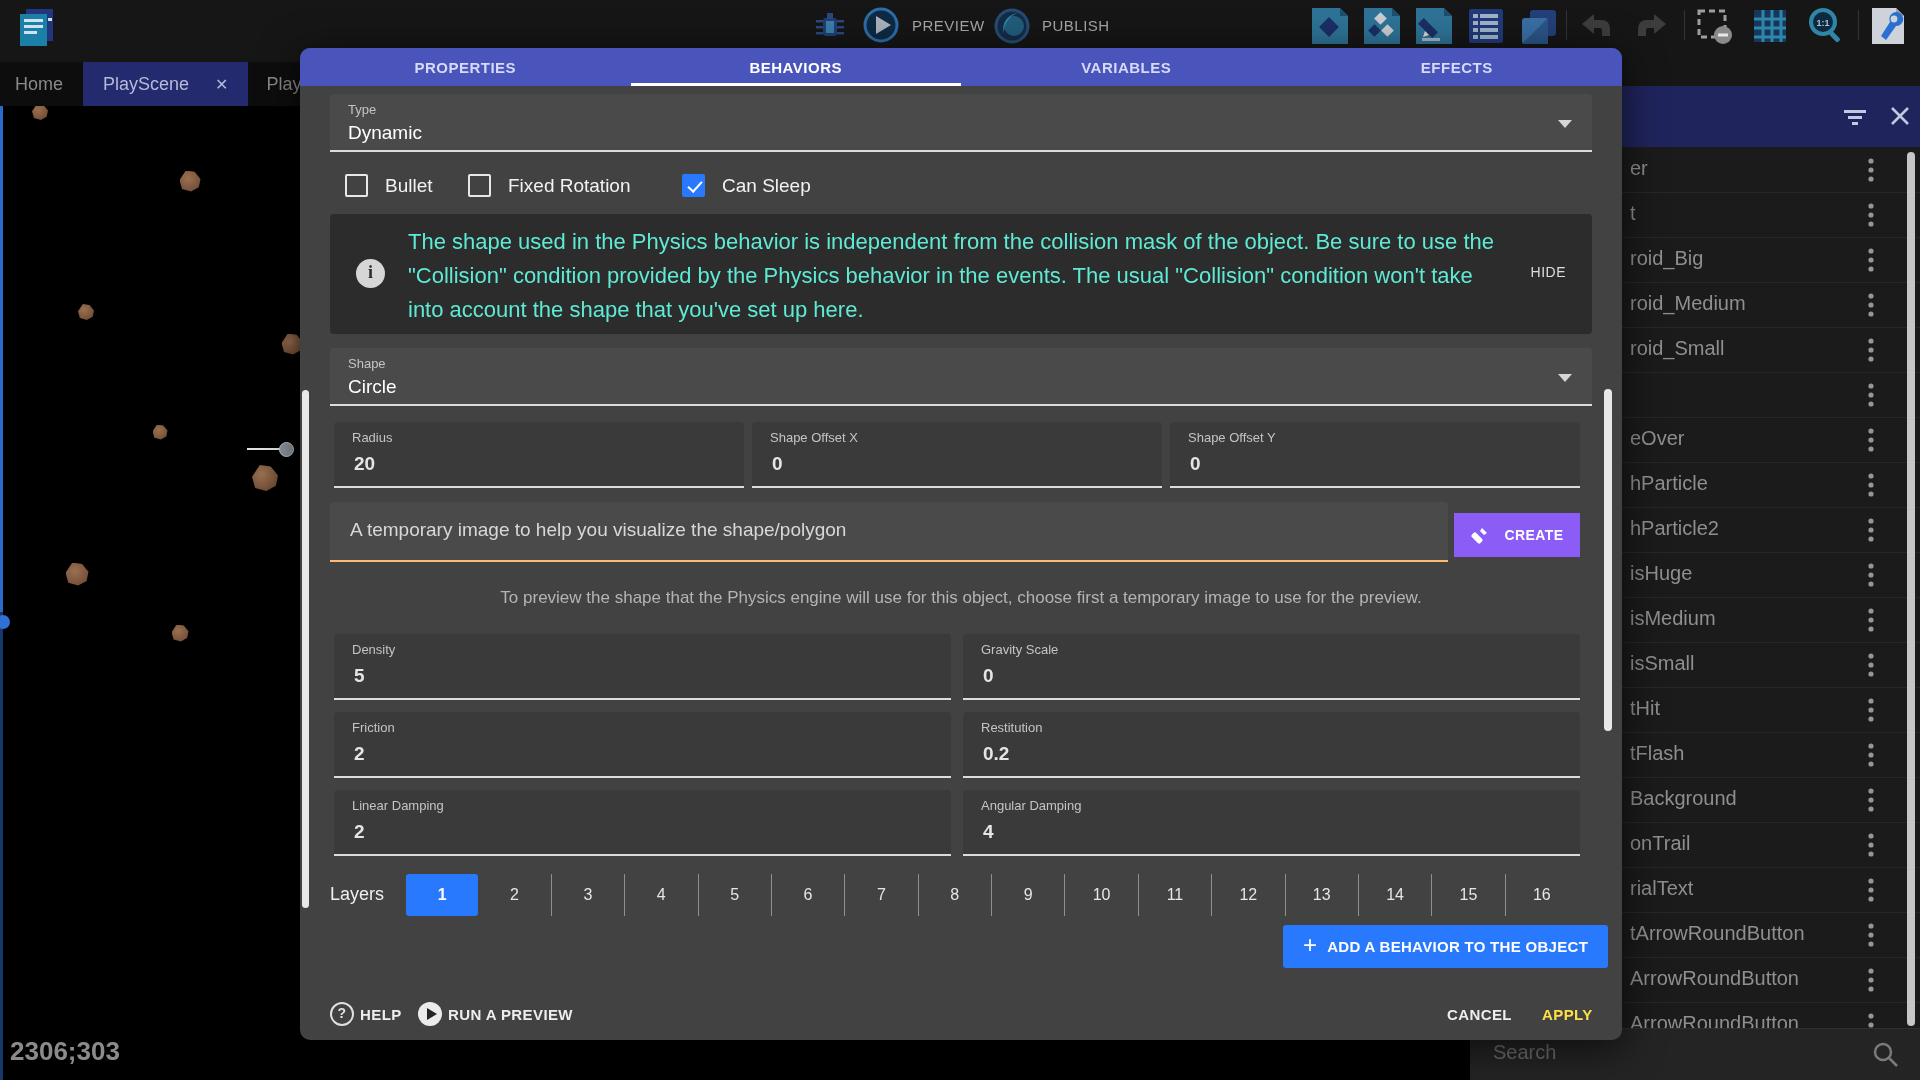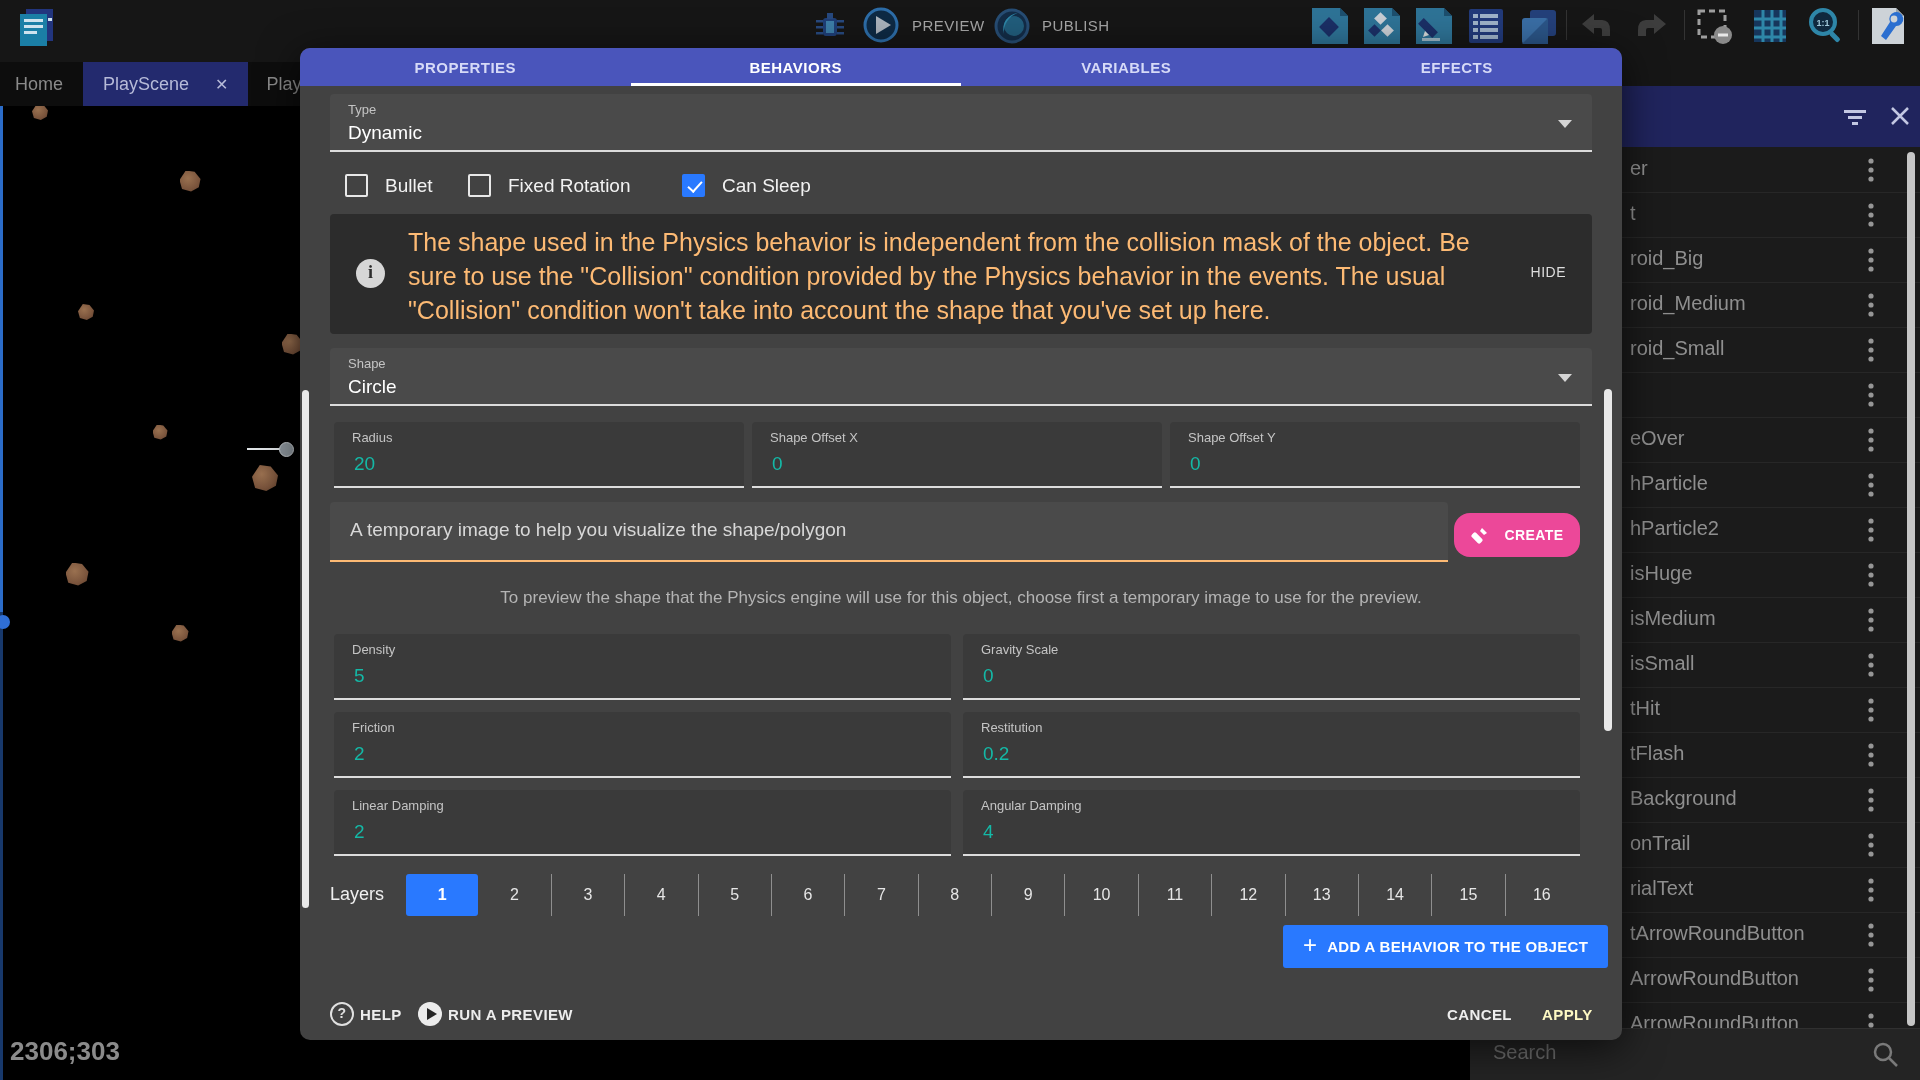--- a/index.html
+++ b/index.html
@@ -64,35 +64,35 @@
   .cbox{width:23px;height:23px;border:2px solid #e8e8e8;border-radius:2px;box-sizing:border-box;position:relative;}
   .cbox.on{background:#2979ff;border-color:#2979ff;}
   .cbox.on::after{content:"";position:absolute;left:7px;top:2px;width:6px;height:12px;
                   border:solid #fff;border-width:0 2.5px 2.5px 0;transform:rotate(42deg);}
   .cblabel{margin-left:17px;font-size:19px;color:#f2f2f2;}
 
   .info-box{position:absolute;left:30px;top:166px;width:1262px;height:120px;background:#2c2c2c;border-radius:4px;}
   .info-ic{position:absolute;left:26px;top:45px;width:29px;height:29px;border-radius:50%;background:#d6d6d6;}
   .info-ic::before{content:"i";position:absolute;left:0;right:0;top:3px;text-align:center;
                    color:#2c2c2c;font-weight:bold;font-size:18px;font-family:"Liberation Serif",serif;}
-  .info-text{position:absolute;left:78px;top:11px;width:1090px;font-size:25px;line-height:34px;color:#fdba74;}
+  .info-text{position:absolute;left:78px;top:11px;width:1090px;font-size:22px;line-height:34px;color:#5eead4;}
   .hide-btn{position:absolute;right:26px;top:50px;font-size:14px;color:#dedede;letter-spacing:.5px;cursor:pointer;}
 
   .fcard{position:relative;background:#3a3a3a;border-radius:4px 4px 0 0;border-bottom:2px solid #dcdcdc;height:64px;}
   .fcard input{position:absolute;left:18px;top:30px;width:80%;background:transparent;border:none;outline:none;
-               font-family:"Liberation Sans",sans-serif;font-size:19px;color:#14b8a6;}
+               font-family:"Liberation Sans",sans-serif;font-size:19px;color:#e5e5e5;font-weight:bold;}
   .triple{position:absolute;left:34px;top:374px;width:1246px;display:grid;grid-template-columns:1fr 1fr 1fr;gap:8px;}
   .pgrid{position:absolute;left:34px;top:586px;width:1246px;display:grid;grid-template-columns:1fr 1fr;gap:12px;}
 
   .temp-field{position:absolute;left:30px;top:454px;width:1118px;height:58px;background:#4a4a4a;
               border-radius:4px 4px 0 0;border-bottom:2px solid #fdba74;}
   .temp-field input{position:absolute;left:18px;top:16px;width:1060px;background:transparent;border:none;outline:none;
                     font-family:"Liberation Sans",sans-serif;font-size:19px;color:#d8d8d8;}
   .temp-field input::placeholder{color:#d8d8d8;}
-  .create-btn{position:absolute;left:1154px;top:465px;width:126px;height:44px;background:#ec4899;border-radius:16px;
+  .create-btn{position:absolute;left:1154px;top:465px;width:126px;height:44px;background:#8b5cf6;border-radius:0;
               display:flex;align-items:center;justify-content:center;gap:16px;color:#fff;font-size:14px;
               font-weight:bold;letter-spacing:.4px;cursor:pointer;}
   .helper{position:absolute;left:30px;top:540px;width:1262px;text-align:center;font-size:17px;color:#b4b4b4;}
 
   .layers-label{position:absolute;left:30px;top:836px;font-size:18px;color:#efefef;}
   .layers{position:absolute;left:106px;top:826px;width:1172px;height:42px;display:flex;}
   .lcell{flex:1;display:flex;align-items:center;justify-content:center;font-size:16px;color:#e6e6e6;
          border-left:1px solid #8f8f8f;cursor:pointer;}
   .lcell:first-child{border-left:none;}
   .lcell.sel{background:#2979ff;border-radius:3px;border-left:none;color:#fff;font-weight:bold;}
@@ -591,21 +591,21 @@
         <span class="qmark"></span>
         <span>HELP</span>
       </div>
       <div class="fbtn" style="left:118px;top:10px">
         <span class="playc"></span>
         <span>RUN A PREVIEW</span>
       </div>
       <div class="fbtn" style="left:1147px;top:14px">
         <span>CANCEL</span>
       </div>
-      <div class="fbtn" style="left:1242px;top:14px;color:#fef9c3">
+      <div class="fbtn" style="left:1242px;top:14px;color:#fde047">
         <span>APPLY</span>
       </div>
     </div>
 
     <div class="dlg-scroll" style="left:2px;top:342px;width:7px;height:518px"></div>
     <div class="dlg-scroll" style="left:1304px;top:341px;width:8px;height:342px"></div>
   </div>
 </div>
 
 </body></html>

